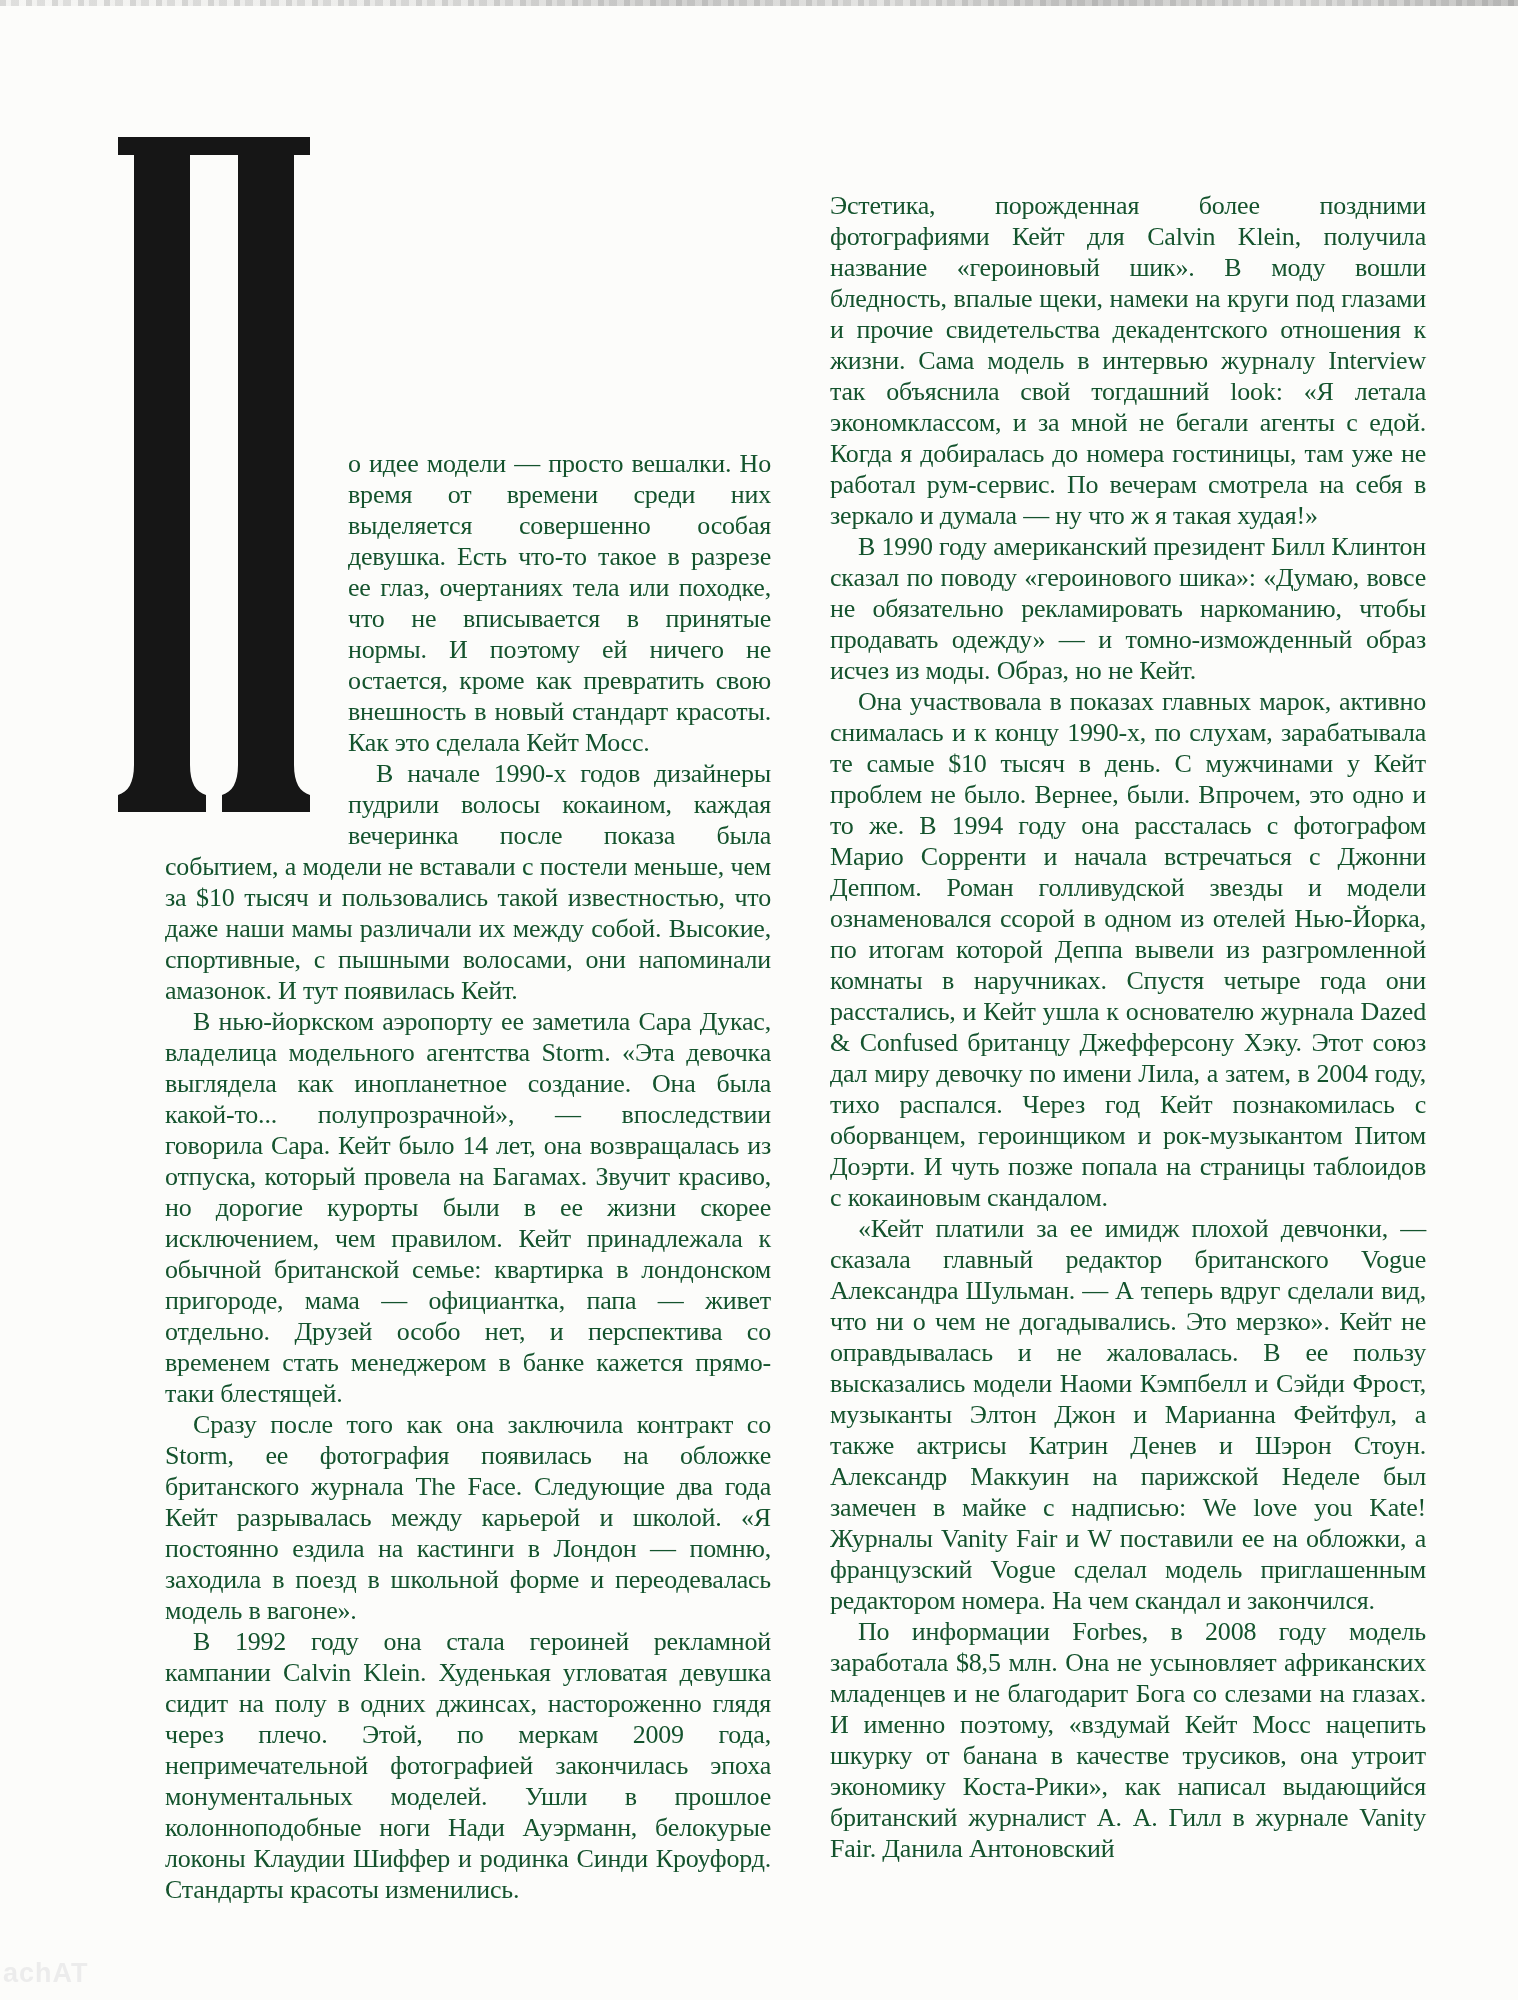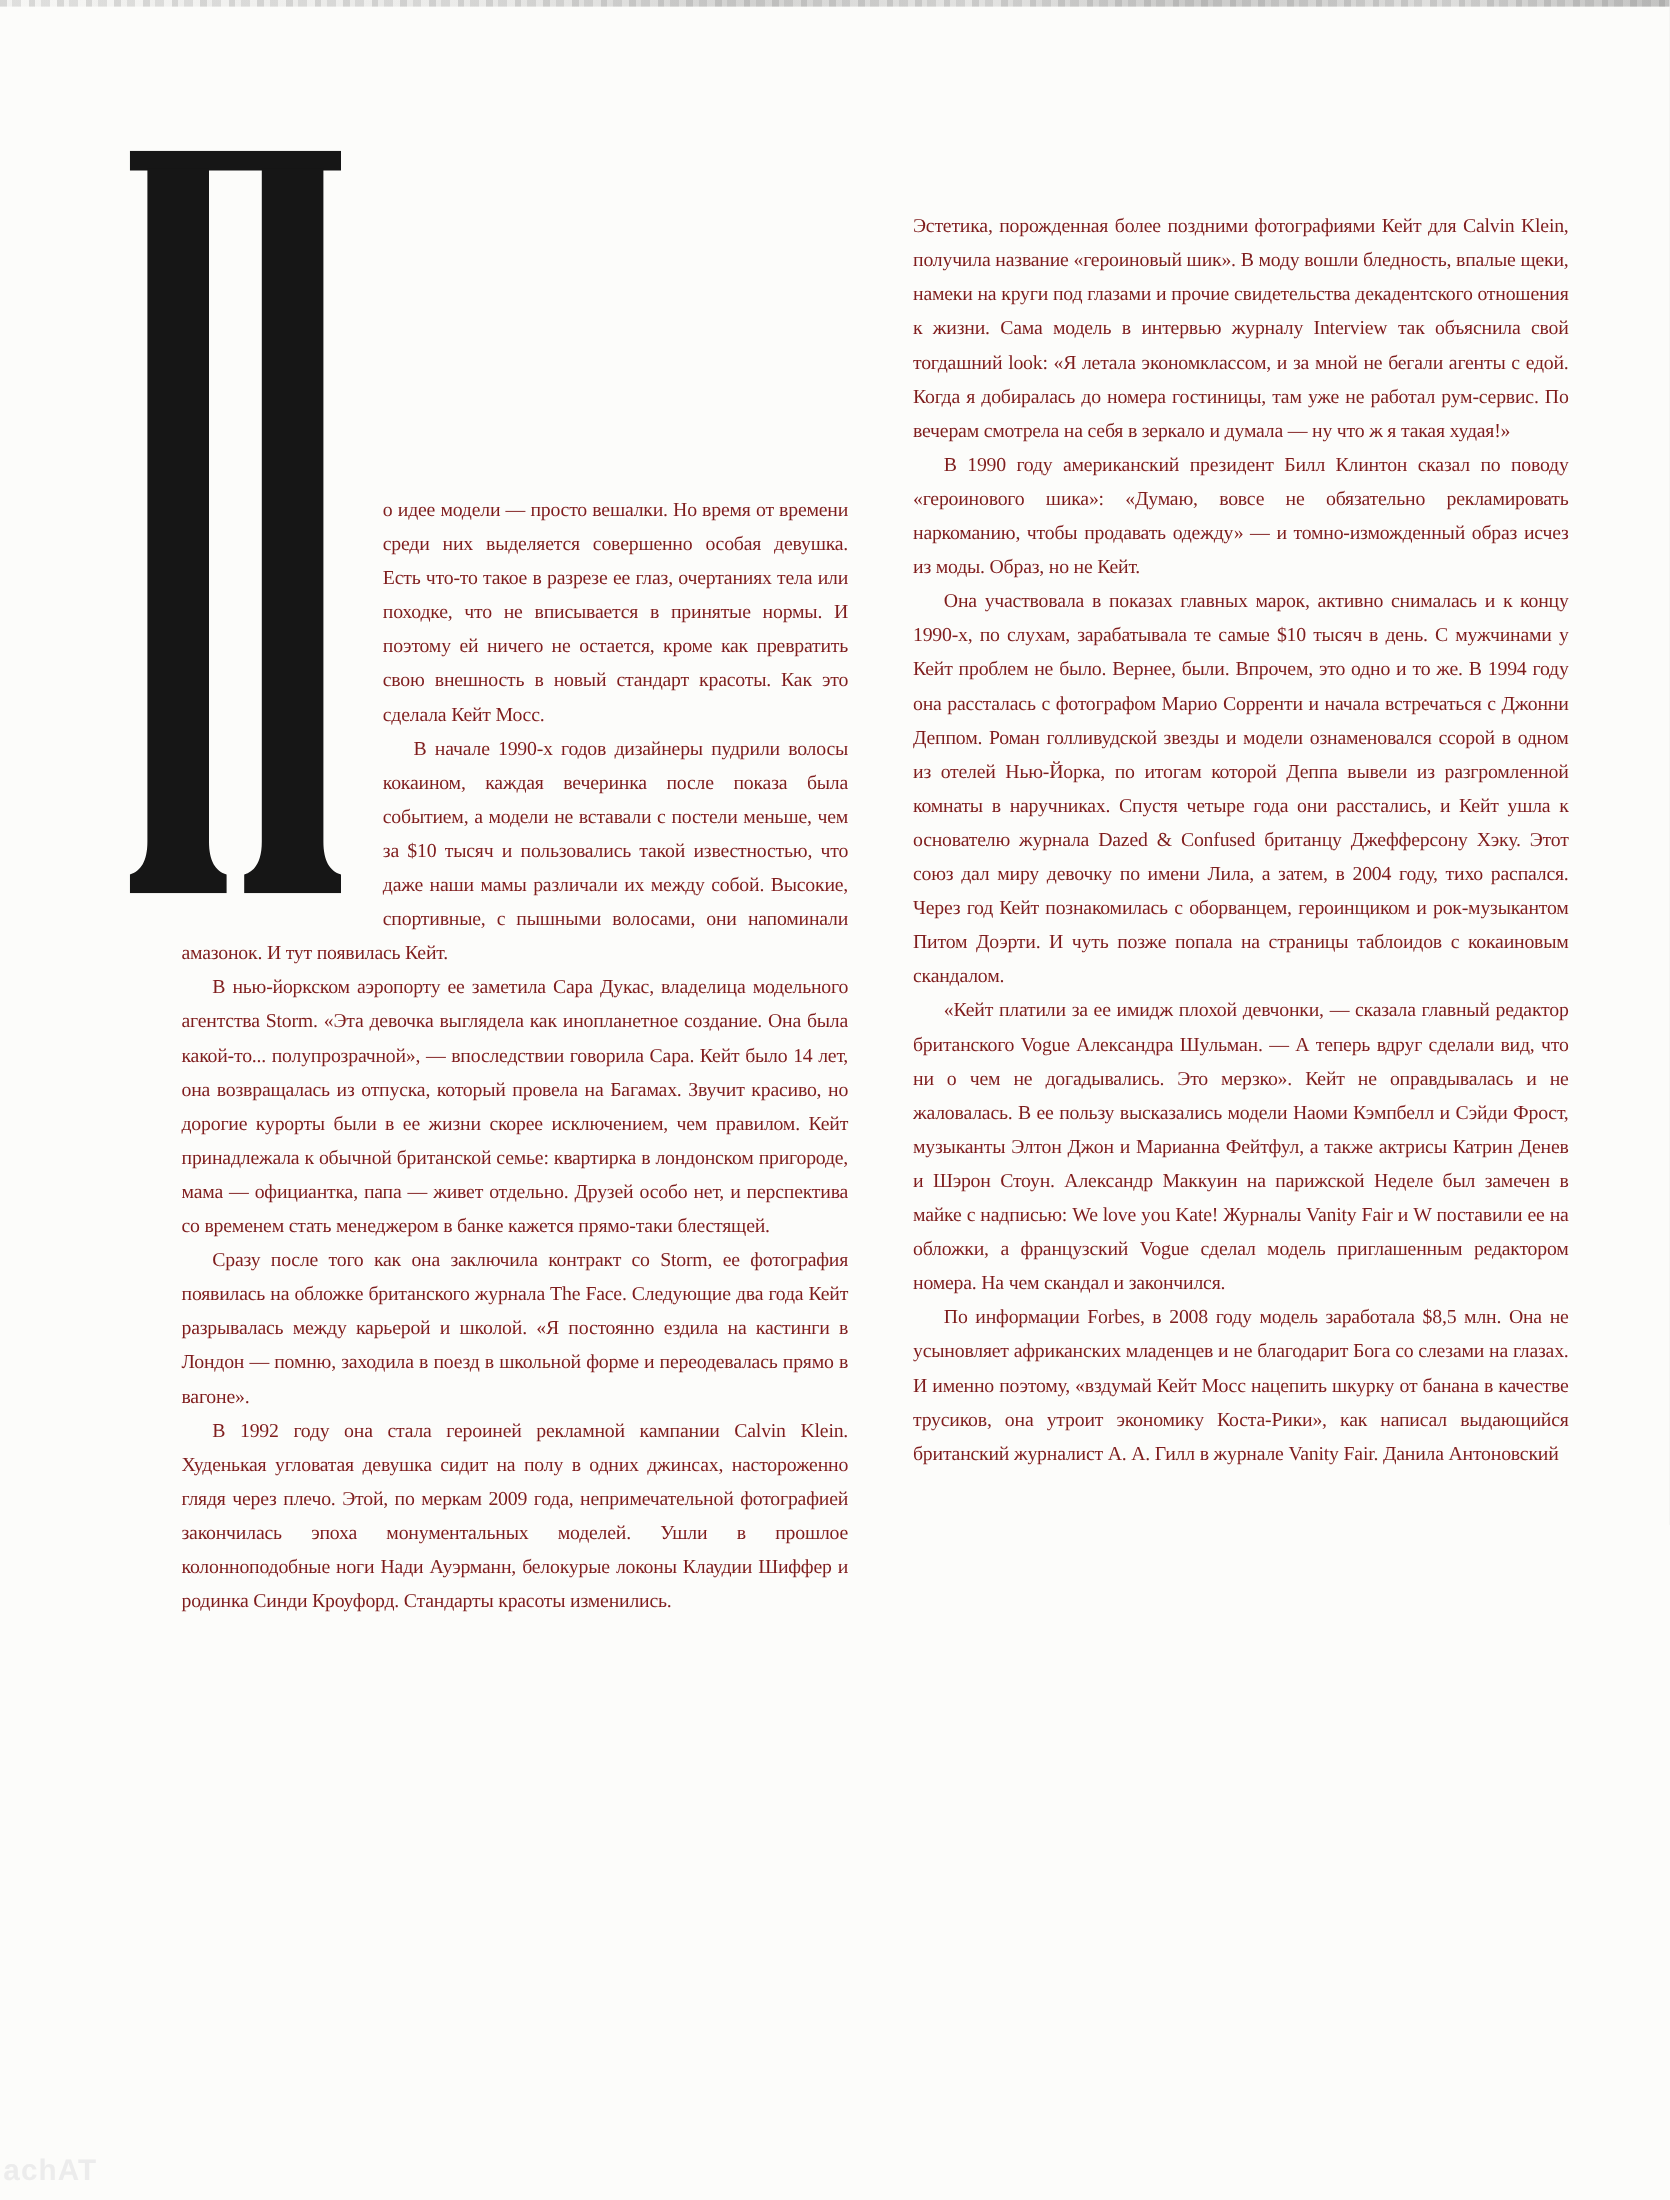--- a/index.html
+++ b/index.html
@@ -24,23 +24,23 @@
         rgba(120,120,120,.10) 30%,
         rgba(110,110,110,.26) 45%,
         rgba(120,120,120,.14) 58%,
         rgba(100,100,100,.30) 72%,
         rgba(120,120,120,.18) 86%,
         rgba(90,90,90,.34) 100%);
   }
   .col {
     position:absolute;
     font-family:"Liberation Serif", serif;
-    font-size:18px;
+    font-size:26px;
     line-height:31px;
-    color:#7f1d1d;
+    color:#14532d;
     text-align:justify;
     letter-spacing:-0.2px;
   }
   .col-left  { left:165px; top:448px; width:606px; }
   .col-right { left:830px; top:190px; width:596px; }
   p.para { margin:0; padding:0; }
   p.indent { text-indent:28px; }
   
   .dropcap-spacer { float:left; width:183px; height:373px; }
   .dropcap-svg {
@@ -66,21 +66,21 @@
   <svg class="dropcap-svg" viewBox="0 0 192 675" preserveAspectRatio="none" aria-hidden="true">
     <path d="M0,0 H192 V18 H0 Z"></path>
     <path d="M16,16 H72 V628 C72,646 78,655 88,658 V675 H0 V658 C10,655 16,646 16,628 Z"></path>
     <path d="M120,16 H176 V628 C176,646 182,655 192,658 V675 H104 V658 C114,655 120,646 120,628 Z"></path>
   </svg>
 
   <div class="col col-left">
     <p class="para"><span class="dropcap-spacer"></span><span>о идее модели — просто вешалки. Но время от времени среди них выделяется совершенно особая девушка. Есть что-то такое в разрезе ее глаз, очертаниях тела или походке, что не вписывается в принятые нормы. И поэтому ей ничего не остается, кроме как превратить свою внешность в новый стандарт красоты. Как это сделала Кейт Мосс.</span></p>
     <p class="para indent">В начале 1990-х годов дизайнеры пудрили волосы кокаином, каждая вечеринка после показа была событием, а модели не вставали с постели меньше, чем за $10 тысяч и пользовались такой известностью, что даже наши мамы различали их между собой. Высокие, спортивные, с пышными волосами, они напоминали амазонок. И тут появилась Кейт.</p>
     <p class="para indent">В нью-йоркском аэропорту ее заметила Сара Дукас, владелица модельного агентства Storm. «Эта девочка выглядела как инопланетное создание. Она была какой-то... полупрозрачной», — впоследствии говорила Сара. Кейт было 14 лет, она возвращалась из отпуска, который провела на Багамах. Звучит красиво, но дорогие курорты были в ее жизни скорее исключением, чем правилом. Кейт принадлежала к обычной британской семье: квартирка в лондонском пригороде, мама — официантка, папа — живет отдельно. Друзей особо нет, и перспектива со временем стать менеджером в банке кажется прямо-таки блестящей.</p>
-    <p class="para indent">Сразу после того как она заключила контракт со Storm, ее фотография появилась на обложке британского журнала The Face. Следующие два года Кейт разрывалась между карьерой и школой. «Я постоянно ездила на кастинги в Лондон — помню, заходила в поезд в школьной форме и переодевалась прямо в вагоне».</p>
+    <p class="para indent">Сразу после того как она заключила контракт со Storm, ее фотография появилась на обложке британского журнала The Face. Следующие два года Кейт разрывалась между карьерой и школой. «Я постоянно ездила на кастинги в Лондон — помню, заходила в поезд в школьной форме и переодевалась модель в вагоне».</p>
     <p class="para indent">В 1992 году она стала героиней рекламной кампании Calvin Klein. Худенькая угловатая девушка сидит на полу в одних джинсах, настороженно глядя через плечо. Этой, по меркам 2009 года, непримечательной фотографией закончилась эпоха монументальных моделей. Ушли в прошлое колонноподобные ноги Нади Ауэрманн, белокурые локоны Клаудии Шиффер и родинка Синди Кроуфорд. Стандарты красоты изменились.</p>
   </div>
 
   <div class="col col-right">
     <p class="para">Эстетика, порожденная более поздними фотографиями Кейт для Calvin Klein, получила название «героиновый шик». В моду вошли бледность, впалые щеки, намеки на круги под глазами и прочие свидетельства декадентского отношения к жизни. Сама модель в интервью журналу Interview так объяснила свой тогдашний look: «Я летала экономклассом, и за мной не бегали агенты с едой. Когда я добиралась до номера гостиницы, там уже не работал рум-сервис. По вечерам смотрела на себя в зеркало и думала — ну что ж я такая худая!»</p>
     <p class="para indent">В 1990 году американский президент Билл Клинтон сказал по поводу «героинового шика»: «Думаю, вовсе не обязательно рекламировать наркоманию, чтобы продавать одежду» — и томно-изможденный образ исчез из моды. Образ, но не Кейт.</p>
     <p class="para indent">Она участвовала в показах главных марок, активно снималась и к концу 1990-х, по слухам, зарабатывала те самые $10 тысяч в день. С мужчинами у Кейт проблем не было. Вернее, были. Впрочем, это одно и то же. В 1994 году она рассталась с фотографом Марио Сорренти и начала встречаться с Джонни Деппом. Роман голливудской звезды и модели ознаменовался ссорой в одном из отелей Нью-Йорка, по итогам которой Деппа вывели из разгромленной комнаты в наручниках. Спустя четыре года они расстались, и Кейт ушла к основателю журнала Dazed &amp; Confused британцу Джефферсону Хэку. Этот союз дал миру девочку по имени Лила, а затем, в 2004 году, тихо распался. Через год Кейт познакомилась с оборванцем, героинщиком и рок-музыкантом Питом Доэрти. И чуть позже попала на страницы таблоидов с кокаиновым скандалом.</p>
     <p class="para indent">«Кейт платили за ее имидж плохой девчонки, — сказала главный редактор британского Vogue Александра Шульман. — А теперь вдруг сделали вид, что ни о чем не догадывались. Это мерзко». Кейт не оправдывалась и не жаловалась. В ее пользу высказались модели Наоми Кэмпбелл и Сэйди Фрост, музыканты Элтон Джон и Марианна Фейтфул, а также актрисы Катрин Денев и Шэрон Стоун. Александр Маккуин на парижской Неделе был замечен в майке с надписью: We love you Kate! Журналы Vanity Fair и W поставили ее на обложки, а французский Vogue сделал модель приглашенным редактором номера. На чем скандал и закончился.</p>
     <p class="para indent"><span>По информации Forbes, в 2008 году модель заработала $8,5 млн. Она не усыновляет африканских младенцев и не благодарит Бога со слезами на глазах. И именно поэтому, «вздумай Кейт Мосс нацепить шкурку от банана в качестве трусиков, она утроит экономику Коста-Рики», как написал выдающийся британский журналист А. А. Гилл в журнале Vanity Fair.</span> <span class="byline">Данила Антоновский</span></p>
   </div>

